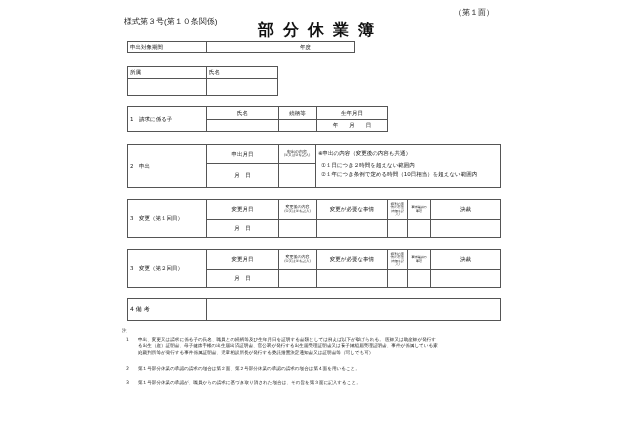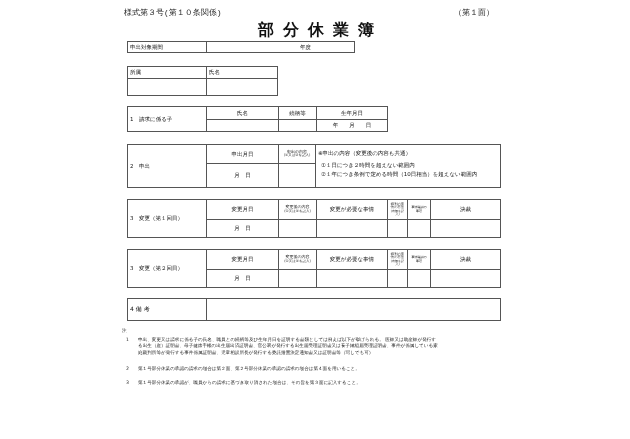--- a/index.html
+++ b/index.html
@@ -1,19 +1,19 @@
 <!DOCTYPE html>
 <html><head>
 <meta charset="utf-8">
 <style>
   html, body { margin:0; padding:0; background:#ffffff; }
   body { width:630px; height:439px; position:relative; overflow:hidden;
          font-family:"DejaVu Sans", sans-serif; color:#111; }
   .abs { position:absolute; }
-  .form-no { left:124px; top:7px; font-size:8px; font-family:Liberation Mono, monospace; color:#222; }
+  .form-no { left:124px; top:16px; font-size:8px; font-family:Liberation Sans, sans-serif; color:#222; }
   .page-no { left:454px; top:7px; font-size:8px; font-family:"DejaVu Serif", serif; color:#222; }
   .title { left:258px; top:20px; font-size:16px; font-weight:bold; letter-spacing:9px; }
   table { position:absolute; border-collapse:collapse; border:1.5px solid #333; table-layout:fixed; }
   td { border:1px solid #555; font-size:5.5px; padding:0 2px; vertical-align:middle; line-height:1.1; white-space:nowrap; overflow:hidden; }
   td.c { text-align:center; }
   td.dash { border-left:1px dashed #777; }
   .tiny { font-size:3.5px; display:block; color:#333; }
   .small { font-size:4px; line-height:1.1; }
   .notes { left:122px; top:328px; font-size:4.6px; line-height:6.2px; color:#222; width:370px; }
   .notes .n { margin-left:4px; }

